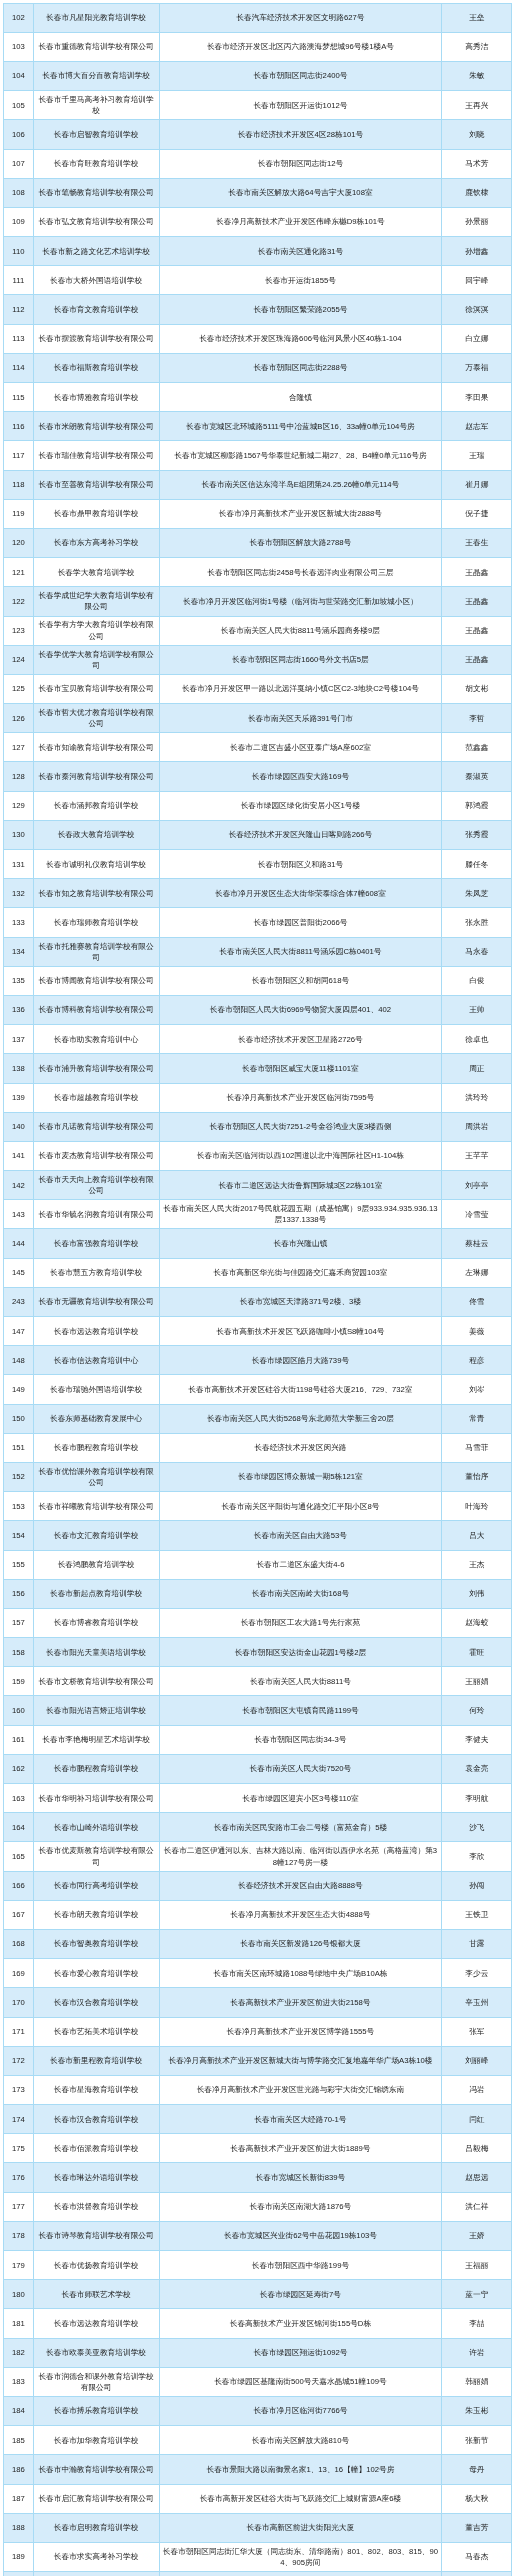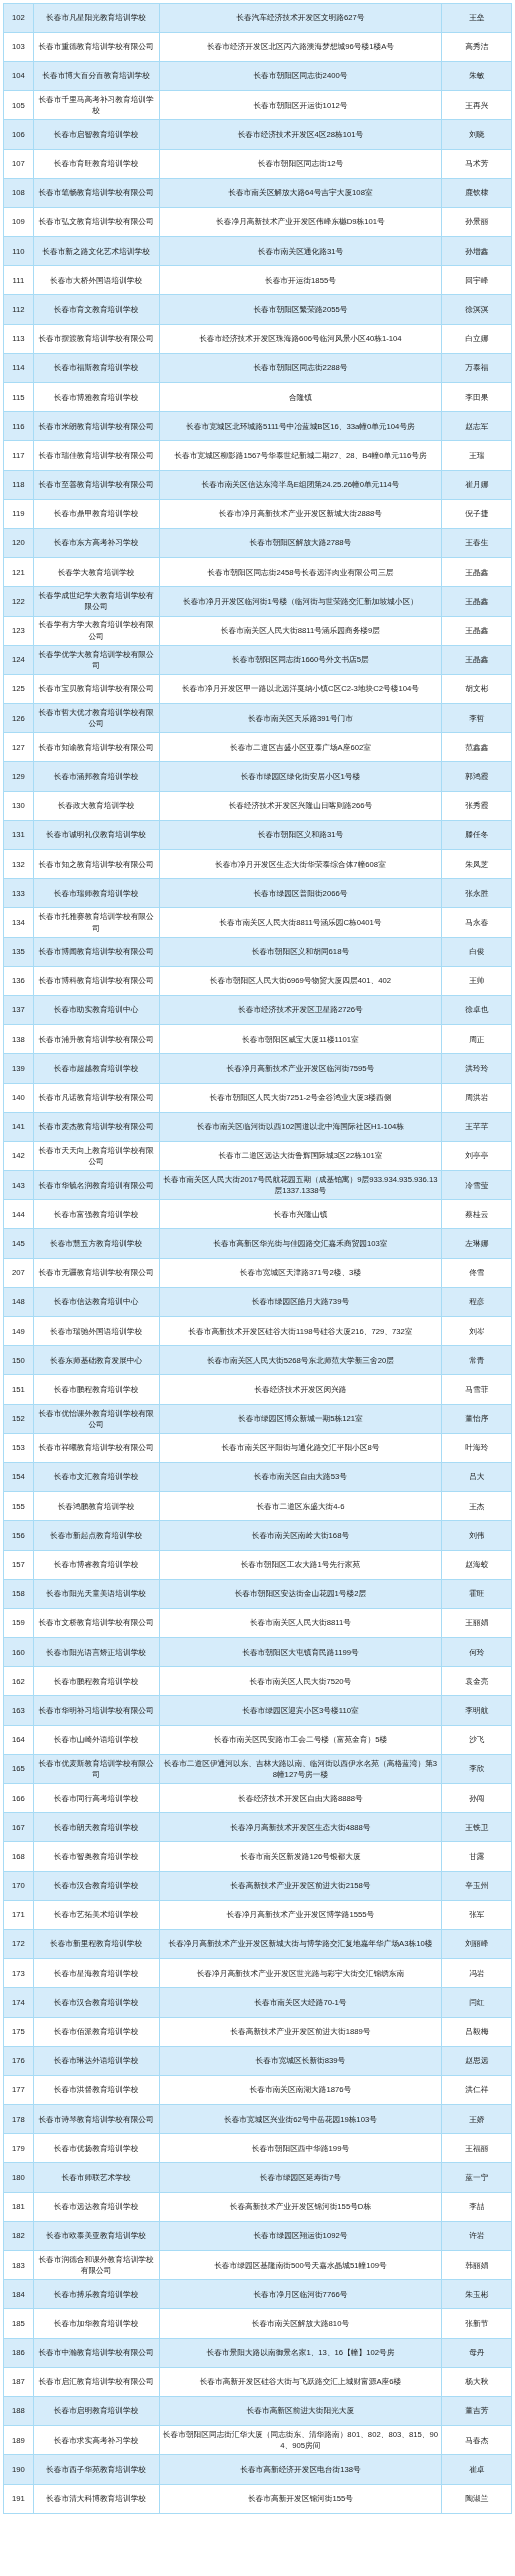--- a/index.html
+++ b/index.html
@@ -201,20 +201,26 @@
     <td class="col-addr">长春市南关区天乐路391号门市</td>
     <td class="col-person">李哲</td>
   </tr>
         <tr>
     <td class="col-num">127</td>
     <td class="col-name">长春市知谕教育培训学校有限公司</td>
     <td class="col-addr">长春市二道区吉盛小区亚泰广场A座602室</td>
     <td class="col-person">范鑫鑫</td>
   </tr>
         <tr>
+    <td class="col-num">128</td>
+    <td class="col-name">长春市秦河教育培训学校有限公司</td>
+    <td class="col-addr">长春市绿园区西安大路169号</td>
+    <td class="col-person">秦淑英</td>
+  </tr>
+        <tr>
     <td class="col-num">129</td>
     <td class="col-name">长春市涵邦教育培训学校</td>
     <td class="col-addr">长春市绿园区绿化街安居小区1号楼</td>
     <td class="col-person">郭鸿霞</td>
   </tr>
         <tr>
     <td class="col-num">130</td>
     <td class="col-name">长春政大教育培训学校</td>
     <td class="col-addr">长春经济技术开发区兴隆山日喀则路266号</td>
     <td class="col-person">张秀霞</td>
@@ -303,24 +309,30 @@
     <td class="col-addr">长春市兴隆山镇</td>
     <td class="col-person">蔡桂云</td>
   </tr>
         <tr>
     <td class="col-num">145</td>
     <td class="col-name">长春市慧五方教育培训学校</td>
     <td class="col-addr">长春市高新区华光街与佳园路交汇嘉禾商贸园103室</td>
     <td class="col-person">左琳娜</td>
   </tr>
         <tr>
-    <td class="col-num">207</td>
+    <td class="col-num">243</td>
     <td class="col-name">长春市无疆教育培训学校有限公司</td>
     <td class="col-addr">长春市宽城区天津路371号2楼、3楼</td>
     <td class="col-person">佟雪</td>
+  </tr>
+        <tr>
+    <td class="col-num">147</td>
+    <td class="col-name">长春市远达教育培训学校</td>
+    <td class="col-addr">长春市高新技术开发区飞跃路咖啡小镇S8幢104号</td>
+    <td class="col-person">姜薇</td>
   </tr>
         <tr>
     <td class="col-num">148</td>
     <td class="col-name">长春市信达教育培训中心</td>
     <td class="col-addr">长春市绿园区皓月大路739号</td>
     <td class="col-person">程彦</td>
   </tr>
         <tr>
     <td class="col-num">149</td>
     <td class="col-name">长春市瑞驰外国语培训学校</td>
@@ -387,20 +399,26 @@
     <td class="col-addr">长春市南关区人民大街8811号</td>
     <td class="col-person">王丽娟</td>
   </tr>
         <tr>
     <td class="col-num">160</td>
     <td class="col-name">长春市阳光语言矫正培训学校</td>
     <td class="col-addr">长春市朝阳区大屯镇育民路1199号</td>
     <td class="col-person">何玲</td>
   </tr>
         <tr>
+    <td class="col-num">161</td>
+    <td class="col-name">长春市李艳梅明星艺术培训学校</td>
+    <td class="col-addr">长春市朝阳区同志街34-3号</td>
+    <td class="col-person">李健夫</td>
+  </tr>
+        <tr>
     <td class="col-num">162</td>
     <td class="col-name">长春市鹏程教育培训学校</td>
     <td class="col-addr">长春市南关区人民大街7520号</td>
     <td class="col-person">袁金亮</td>
   </tr>
         <tr>
     <td class="col-num">163</td>
     <td class="col-name">长春市华明补习培训学校有限公司</td>
     <td class="col-addr">长春市绿园区迎宾小区3号楼110室</td>
     <td class="col-person">李明航</td>
@@ -427,20 +445,26 @@
     <td class="col-num">167</td>
     <td class="col-name">长春市朗天教育培训学校</td>
     <td class="col-addr">长春净月高新技术开发区生态大街4888号</td>
     <td class="col-person">王铁卫</td>
   </tr>
         <tr>
     <td class="col-num">168</td>
     <td class="col-name">长春市智奥教育培训学校</td>
     <td class="col-addr">长春市南关区新发路126号银都大厦</td>
     <td class="col-person">甘露</td>
+  </tr>
+        <tr>
+    <td class="col-num">169</td>
+    <td class="col-name">长春市爱心教育培训学校</td>
+    <td class="col-addr">长春市南关区南环城路1088号绿地中央广场B10A栋</td>
+    <td class="col-person">李少云</td>
   </tr>
         <tr>
     <td class="col-num">170</td>
     <td class="col-name">长春市汉合教育培训学校</td>
     <td class="col-addr">长春高新技术产业开发区前进大街2158号</td>
     <td class="col-person">辛玉州</td>
   </tr>
         <tr>
     <td class="col-num">171</td>
     <td class="col-name">长春市艺拓美术培训学校</td>

